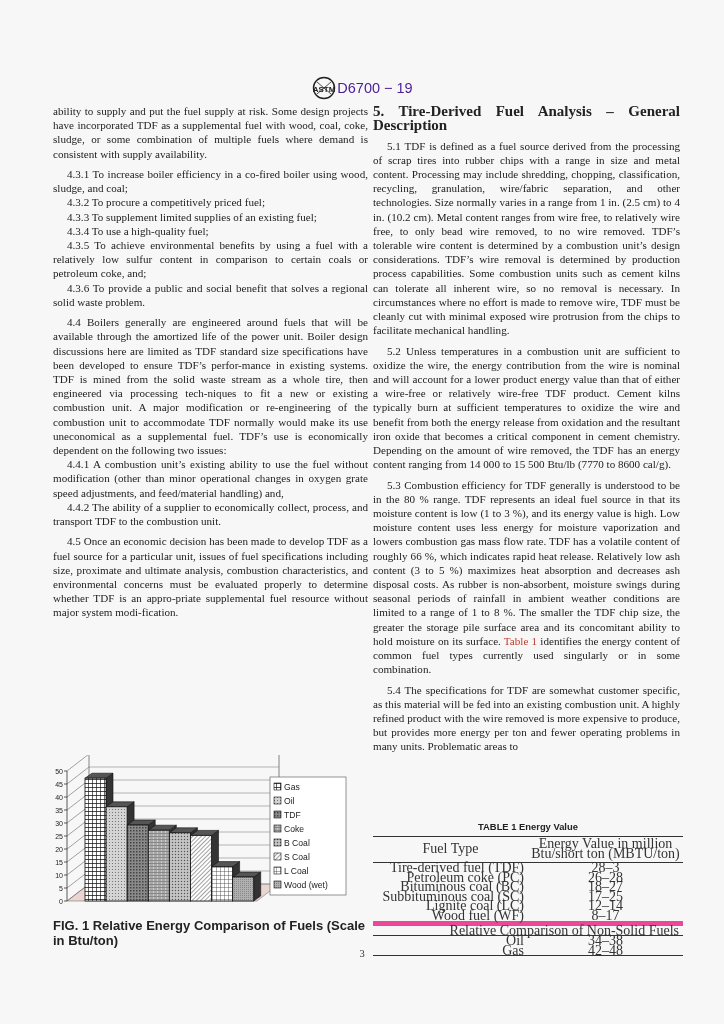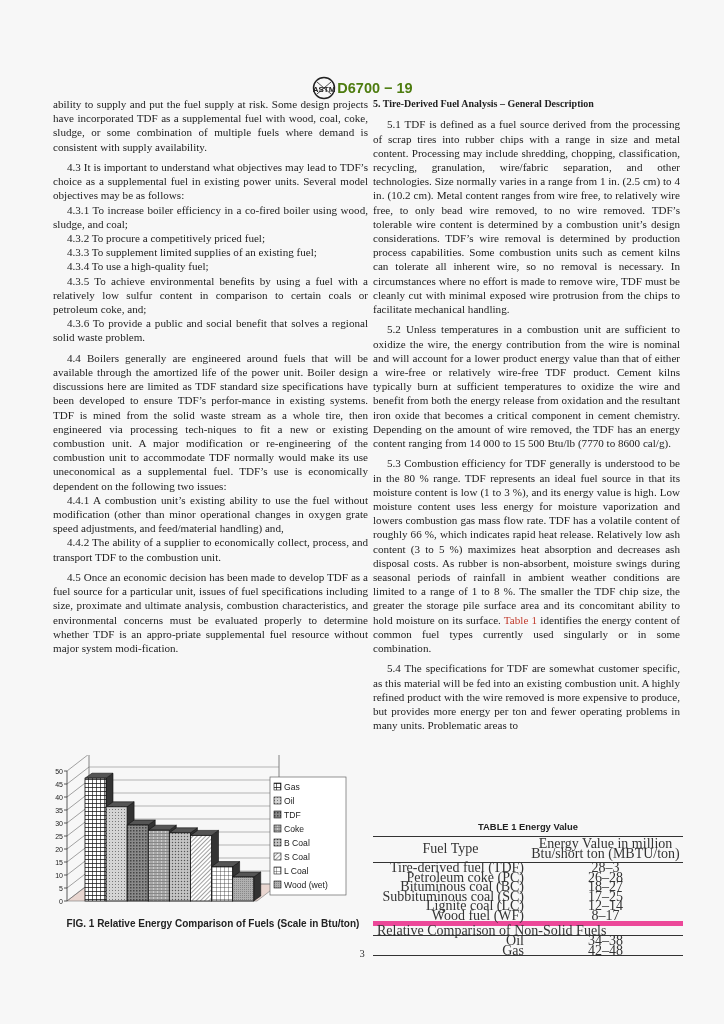--- a/index.html
+++ b/index.html
@@ -11,43 +11,43 @@
     font-family: "Liberation Serif", "DejaVu Serif", serif;
     color: #222;
   }
   .header {
     position: absolute; left: 0; top: 76px; width: 724px;
     display: flex; justify-content: center; align-items: center; 
   }
   .header .logo { width: 26px; height: 24px; }
   .header .doc-id {
     font-family: "Liberation Sans", "DejaVu Sans", sans-serif;
-    font-weight: bold; font-size: 14.5px; color: #4d7c0f; text-align: center;
+    font-weight: normal; font-size: 14.5px; color: #4c1d95; text-align: center;
   }
   .col {
-    position: absolute; top: 97px; width: 315px;
+    position: absolute; top: 104px; width: 315px;
     font-size: 11.1px; line-height: 14.2px; text-align: justify;
   }
   .col.left { left: 53px; }
   .col.right { left: 373px; width: 307px; }
   .col p { margin: 0 0 6.2px 0; text-indent: 14px; }
   .col p.cont { text-indent: 0; }
   .col p.tight { margin-bottom: 0; }
   .section-heading {
-    font-weight: bold; font-size: 10px; margin: 0 0 6px 0; text-indent: 0 !important;
+    font-weight: bold; font-size: 15px; margin: 0 0 6px 0; text-indent: 0 !important;
   }
   .link { color: #c0392b; }
 
   
   .figure { position: absolute; left: 40px; top: 755px; width: 330px; height: 200px; }
   .figure svg { position: absolute; left: 0; top: 0; }
   .fig-caption {
     position: absolute; left: 13px; top: 163px; width: 320px;
     font-family: "Liberation Sans", "DejaVu Sans", sans-serif;
-    font-weight: bold; font-size: 10px; color: #222; text-align: center;
+    font-weight: bold; font-size: 13px; color: #222;
   }
 
   
   .table-block { position: absolute; left: 373px; top: 821px; width: 310px; }
   .table-title {
     text-align: center;
     font-family: "Liberation Sans", "DejaVu Sans", sans-serif;
     font-weight: bold; font-size: 9.4px; margin-bottom: 4px;
   }
   table.energy {
@@ -55,42 +55,41 @@
     font-family: Liberation Serif, serif;
     font-size: 14px; color: #333;
   }
   table.energy th {
     font-weight: normal; text-align: center; padding: 2px 2px 3px 2px; line-height: 10px;
     border-top: 1.6px solid #333; border-bottom: 1px solid #333;
   }
   table.energy td { padding: 0 4px; line-height: 9.6px; text-align: right; }
   table.energy td.val { text-align: center; }
   table.energy tr.last-solid td { border-bottom: 5px solid #ec4899; }
-  table.energy tr.subhead td { text-align: left; border-bottom: 1px solid #333; }
+  table.energy tr.subhead td { text-align: right; border-bottom: 1px solid #333; }
   table.energy tr.final td { border-bottom: 1.6px solid #333; }
   .page-number {
     position: absolute; left: 0; width: 724px; top: 948px; text-align: center;
     font-size: 10.5px; color: #333;
   }
 </style>
 </head>
 <body>
 
 <div class="header">
   <svg class="logo" viewBox="0 0 26 24">
     <circle cx="13" cy="12" r="10.5" fill="none" stroke="#222" stroke-width="1.4"></circle>
     <path d="M6 6 L20 18 M20 6 L6 18" stroke="#222" stroke-width="0.8"></path>
     <text x="13" y="15.5" text-anchor="middle" font-size="8" font-weight="bold" fill="#222" font-family="Liberation Sans, sans-serif">ASTM</text>
   </svg>
   <span class="doc-id">D6700 − 19</span>
 </div>
 
 <div class="col left">
   <p class="cont">ability to supply and put the fuel supply at risk. Some design projects have incorporated TDF as a supplemental fuel with wood, coal, coke, sludge, or some combination of multiple fuels where demand is consistent with supply availability.</p>
-  <p class="tight">4.3  It is important to understand what objectives may lead to TDF’s choice as a supplemental fuel in existing power units. Several model objectives may be as follows:</p>
   <p class="tight">4.3.1  To increase boiler efficiency in a co-fired boiler using wood, sludge, and coal;</p>
   <p class="tight">4.3.2  To procure a competitively priced fuel;</p>
   <p class="tight">4.3.3  To supplement limited supplies of an existing fuel;</p>
   <p class="tight">4.3.4  To use a high-quality fuel;</p>
   <p class="tight">4.3.5  To achieve environmental benefits by using a fuel with a relatively low sulfur content in comparison to certain coals or petroleum coke, and;</p>
   <p>4.3.6  To provide a public and social benefit that solves a regional solid waste problem.</p>
   <p class="tight">4.4  Boilers generally are engineered around fuels that will be available through the amortized life of the power unit. Boiler design discussions here are limited as TDF standard size specifications have been developed to ensure TDF’s perfor-mance in existing systems. TDF is mined from the solid waste stream as a whole tire, then engineered via processing tech-niques to fit a new or existing combustion unit. A major modification or re-engineering of the combustion unit to accommodate TDF normally would make its use uneconomical as a supplemental fuel. TDF’s use is economically dependent on the following two issues:</p>
   <p class="tight">4.4.1  A combustion unit’s existing ability to use the fuel without modification (other than minor operational changes in oxygen grate speed adjustments, and feed/material handling) and,</p>
   <p>4.4.2  The ability of a supplier to economically collect, process, and transport TDF to the combustion unit.</p>
   <p>4.5  Once an economic decision has been made to develop TDF as a fuel source for a particular unit, issues of fuel specifications including size, proximate and ultimate analysis, combustion characteristics, and environmental concerns must be evaluated properly to determine whether TDF is an appro-priate supplemental fuel resource without major system modi-fication.</p>

